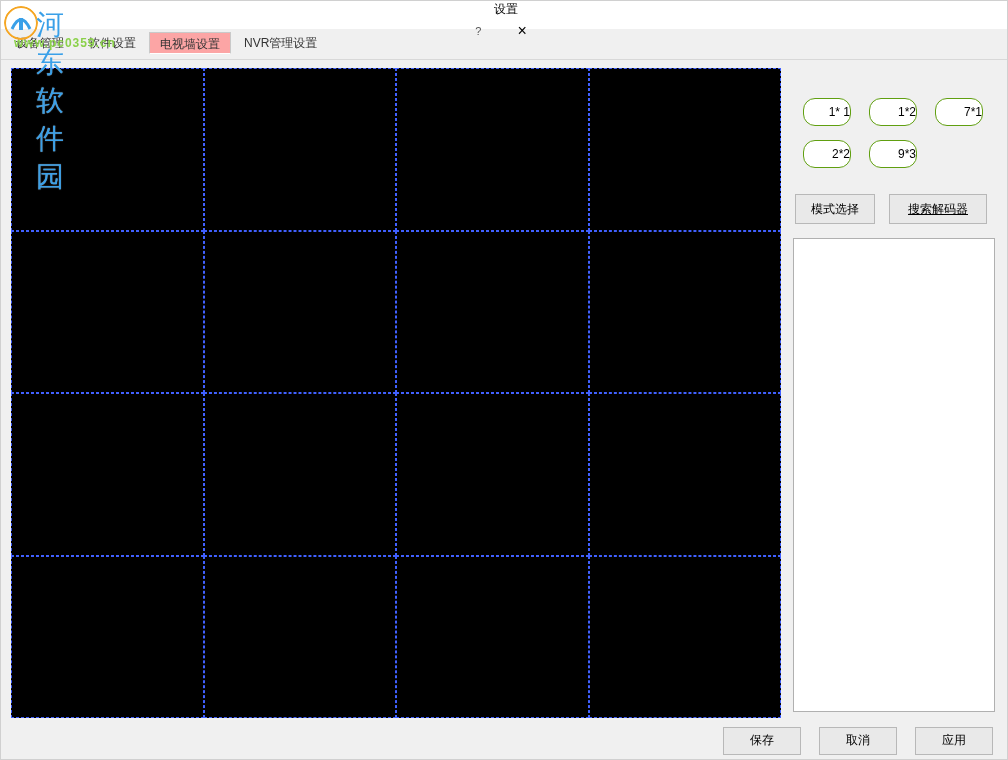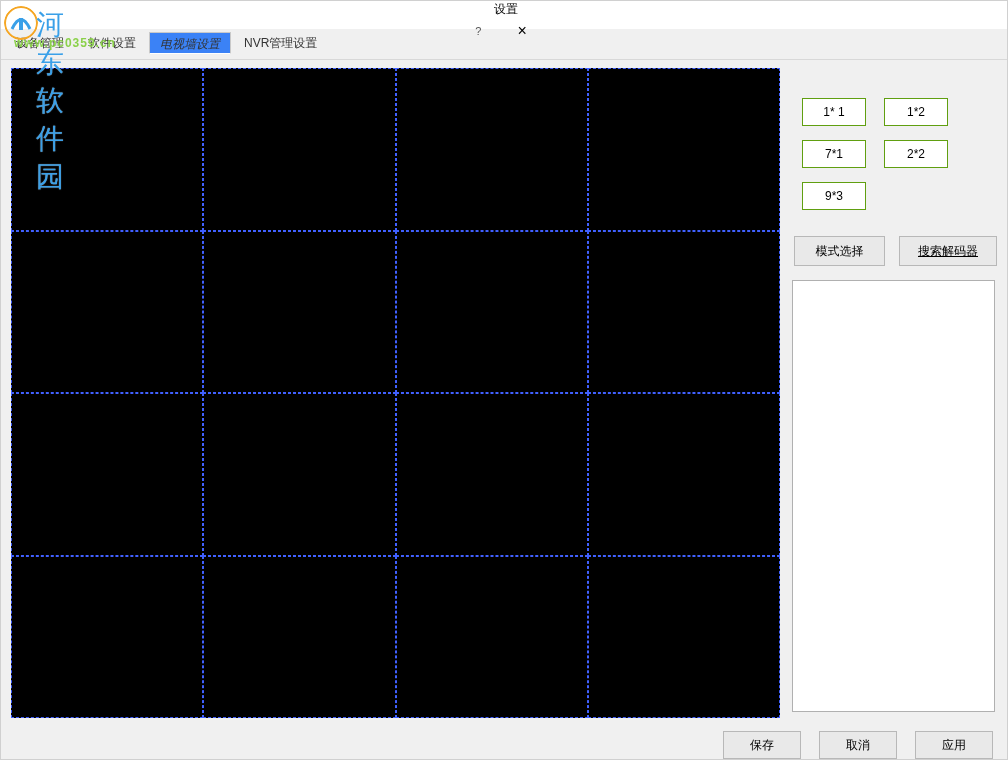--- a/index.html
+++ b/index.html
@@ -99,26 +99,25 @@
       line-height: 22px;
       padding: 0 10px;
       font-size: 12px;
       color: #333;
       border: 1px solid transparent;
       cursor: pointer;
       margin-right: 2px;
       margin-top: 2px;
     }
     .tab.active {
-      background: #3b82f6;
+      background: #fca5a5;
       border: 1px solid #c9c9c9;
       border-bottom: 1px solid #fff;
       position: relative;
       top: 1px;
-      font-style: italic;
     }
     .content {
       flex: 1;
       display: flex;
       padding: 8px 10px 4px 10px;
       gap: 12px;
     }
     .grid-area {
       width: 770px;
       height: 650px;
@@ -138,58 +137,59 @@
       padding-top: 30px;
     }
     .layout-buttons {
       display: flex;
       flex-wrap: wrap;
       gap: 14px 18px;
       padding-left: 10px;
       margin-bottom: 26px;
     }
     .lay-btn {
-      width: 64px;
+      width: 48px;
       height: 28px;
       border: 1px solid #609f10;
       background: #fff;
       color: #000;
       font-size: 12px;
       cursor: pointer;
-      border-radius: 0;
+      border-radius: 12px;
+      text-align: right;
     }
     .mode-row {
       display: flex;
       gap: 14px;
       padding-left: 2px;
       margin-bottom: 14px;
     }
     .gray-btn {
       height: 30px;
       border: 1px solid #b8b8b8;
       background: #e9e9e9;
       color: #000;
       font-size: 12px;
       cursor: pointer;
       padding: 0 12px;
     }
-    .mode-row .gray-btn { width: 91px; }
+    .mode-row .gray-btn { width: 80px; }
     .mode-row .gray-btn.wide { width: 98px; text-decoration: underline; }
     .decoder-list {
       flex: 1;
       border: 1px solid #b0b0b0;
       background: #fff;
       margin-right: 2px;
       margin-bottom: 6px;
     }
     .bottom-bar {
       height: 42px;
       display: flex;
       justify-content: flex-end;
-      align-items: flex-end;
+      align-items: center;
       gap: 18px;
       padding-right: 14px;
       background: #f0f0f0;
     }
     .bottom-bar .gray-btn { width: 78px; height: 28px; }
   </style>
 </head>
 <body>
 
 <div class="window">

